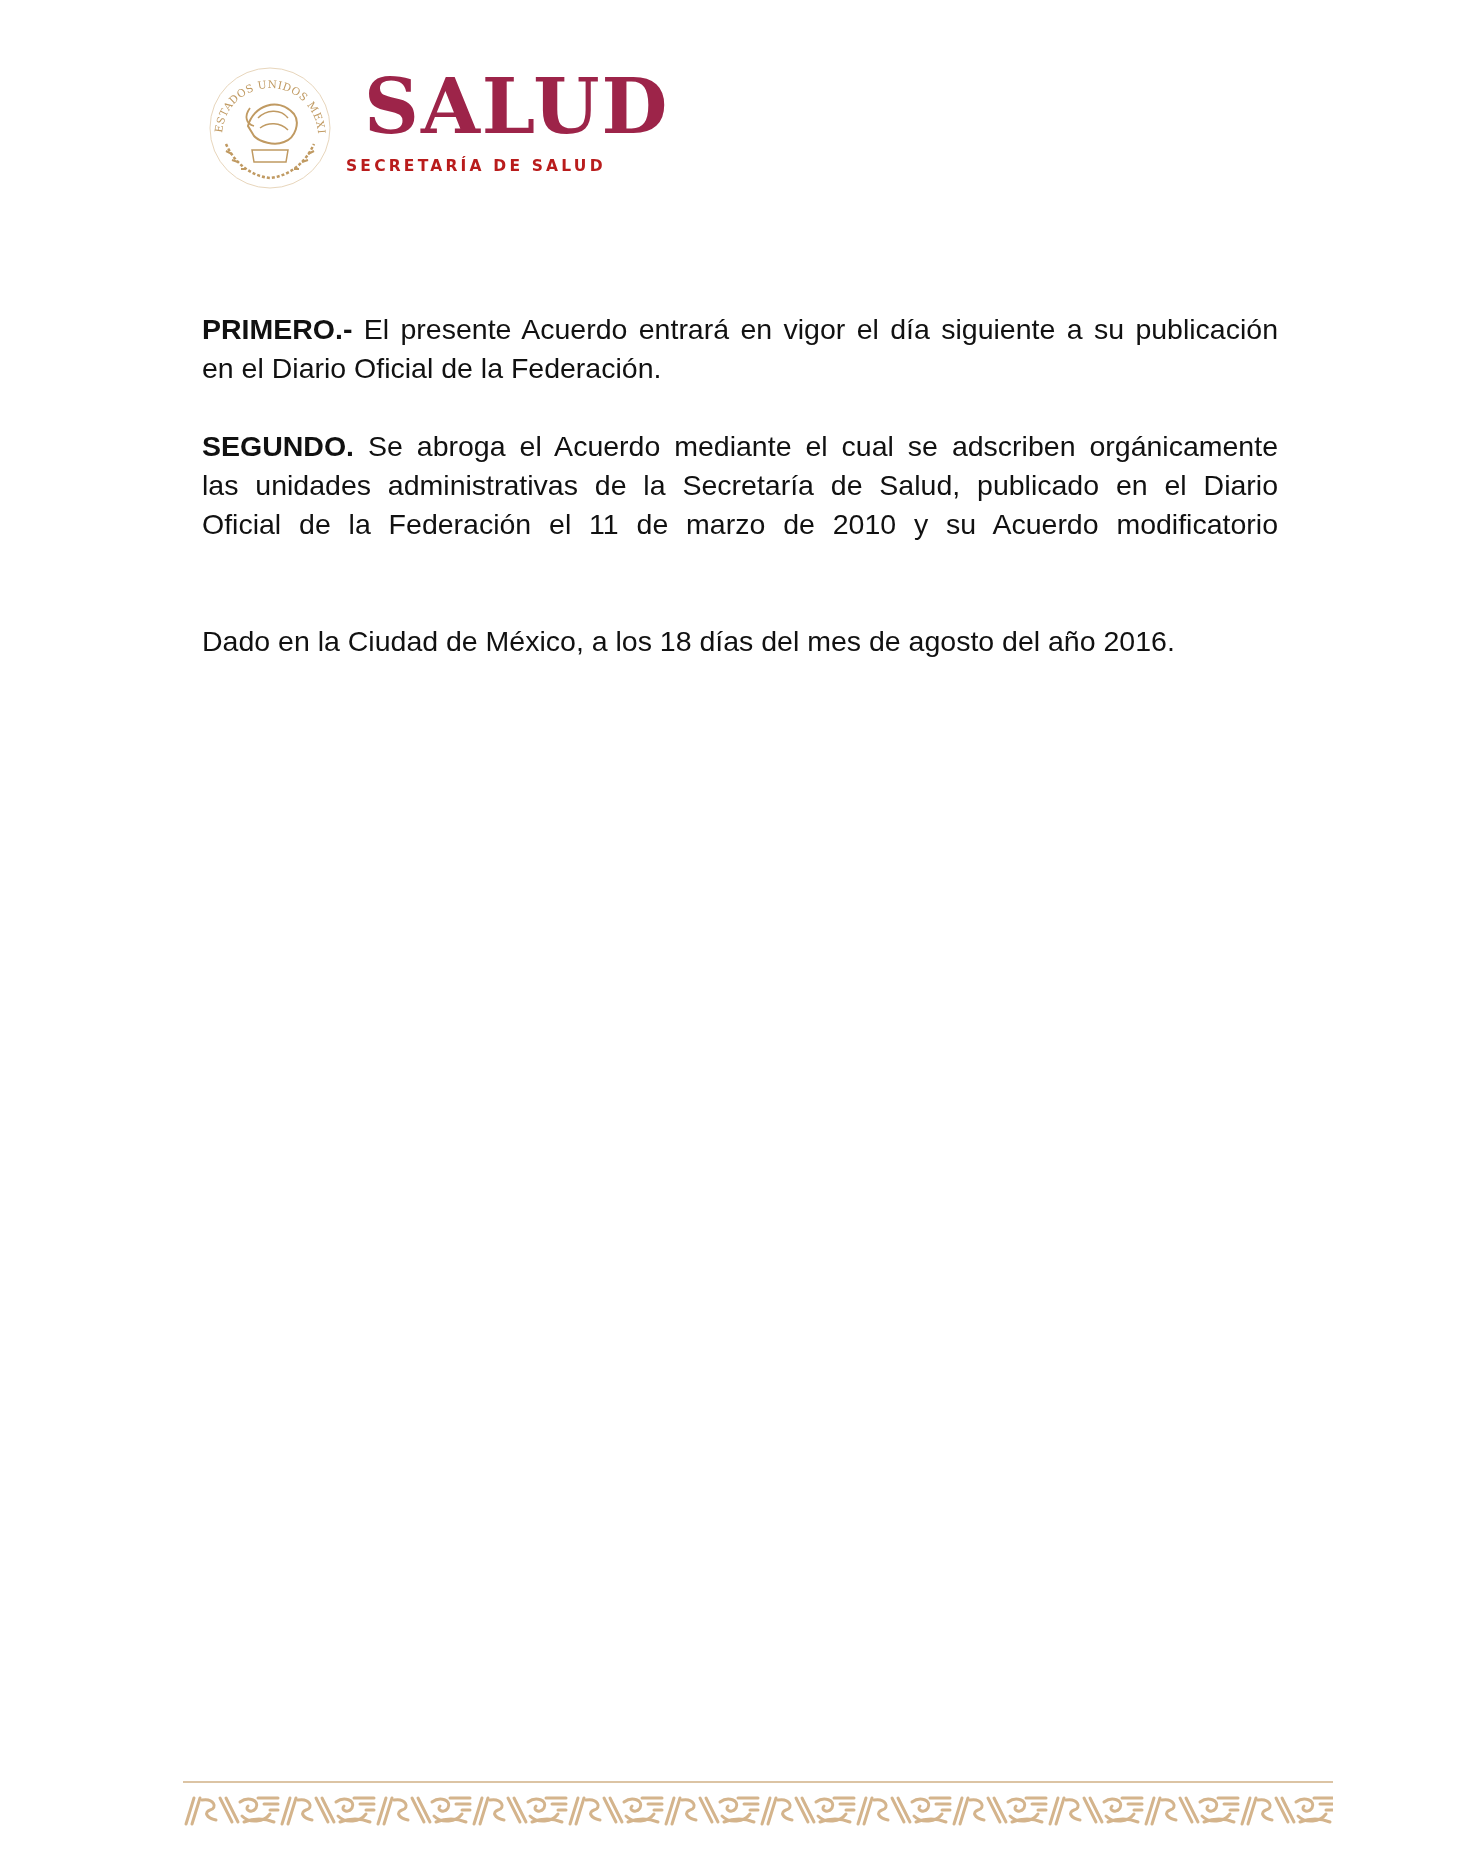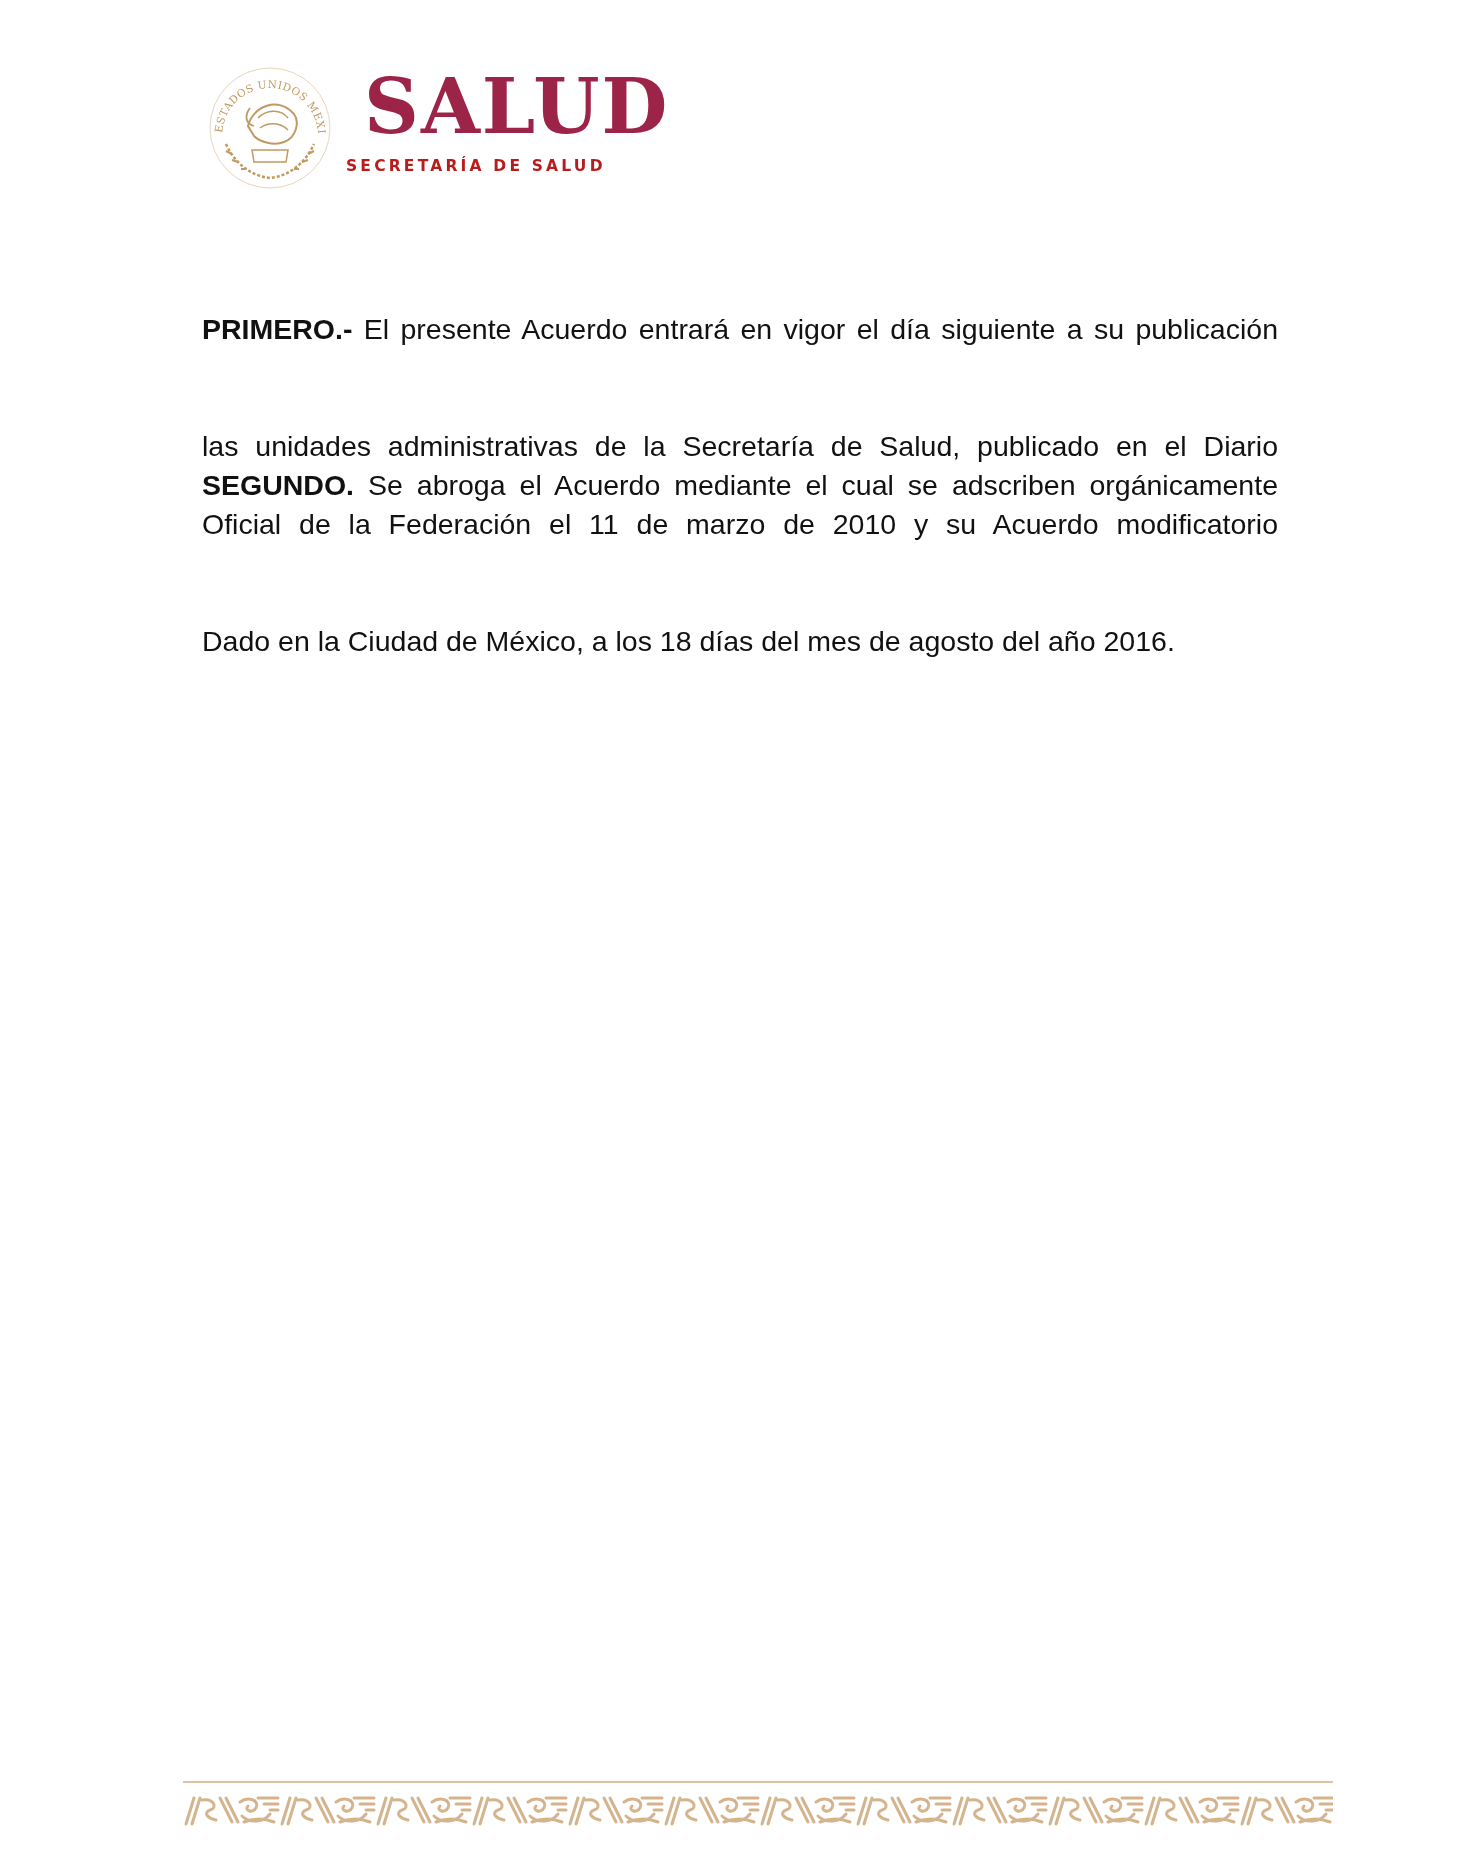--- a/index.html
+++ b/index.html
@@ -35,25 +35,26 @@
   <path d="M44 84 L 80 84 L 78 96 L 46 96 Z" fill="none" stroke="#c09a62" stroke-width="1.5"></path>
   <path d="M18 78 C 26 96, 42 110, 62 112 C 82 110, 98 96, 106 78" fill="none" stroke="#c09a62" stroke-width="2.5" stroke-dasharray="3 2"></path>
   <path d="M24 88 l -6 -3 M30 96 l -6 -2 M38 103 l -5 0 M100 88 l 6 -3 M94 96 l 6 -2 M86 103 l 5 0" stroke="#c09a62" stroke-width="2"></path>
 </svg>
 
 <div class="brand-title">SALUD</div>
 <div class="brand-sub">SECRETARÍA DE SALUD</div>
 
 <div class="body-text para-1">
   <span class="line"><span class="bold">PRIMERO.-</span><span> El presente Acuerdo entrará en vigor el día siguiente a su publicación</span></span>
+  <span class="line last">en el Diario Oficial de la Federación.</span>
 </div>
 
 <div class="body-text para-2">
+  <span class="line"><span class="bold">SEGUNDO.</span><span> Se abroga el Acuerdo mediante el cual se adscriben orgánicamente</span></span>
   <span class="line">las unidades administrativas de la Secretaría de Salud, publicado en el Diario</span>
-  <span class="line"><span class="bold">SEGUNDO.</span><span> Se abroga el Acuerdo mediante el cual se adscriben orgánicamente</span></span>
   <span class="line">Oficial de la Federación el 11 de marzo de 2010 y su Acuerdo modificatorio</span>
 </div>
 
 <div class="body-text para-3">
   <span class="line last">Dado en la Ciudad de México, a los 18 días del mes de agosto del año 2016.</span>
 </div>
 
 <div class="footer-line"></div>
 <svg class="footer-pattern" viewBox="0 0 1149 32" preserveAspectRatio="none">
   <defs>

